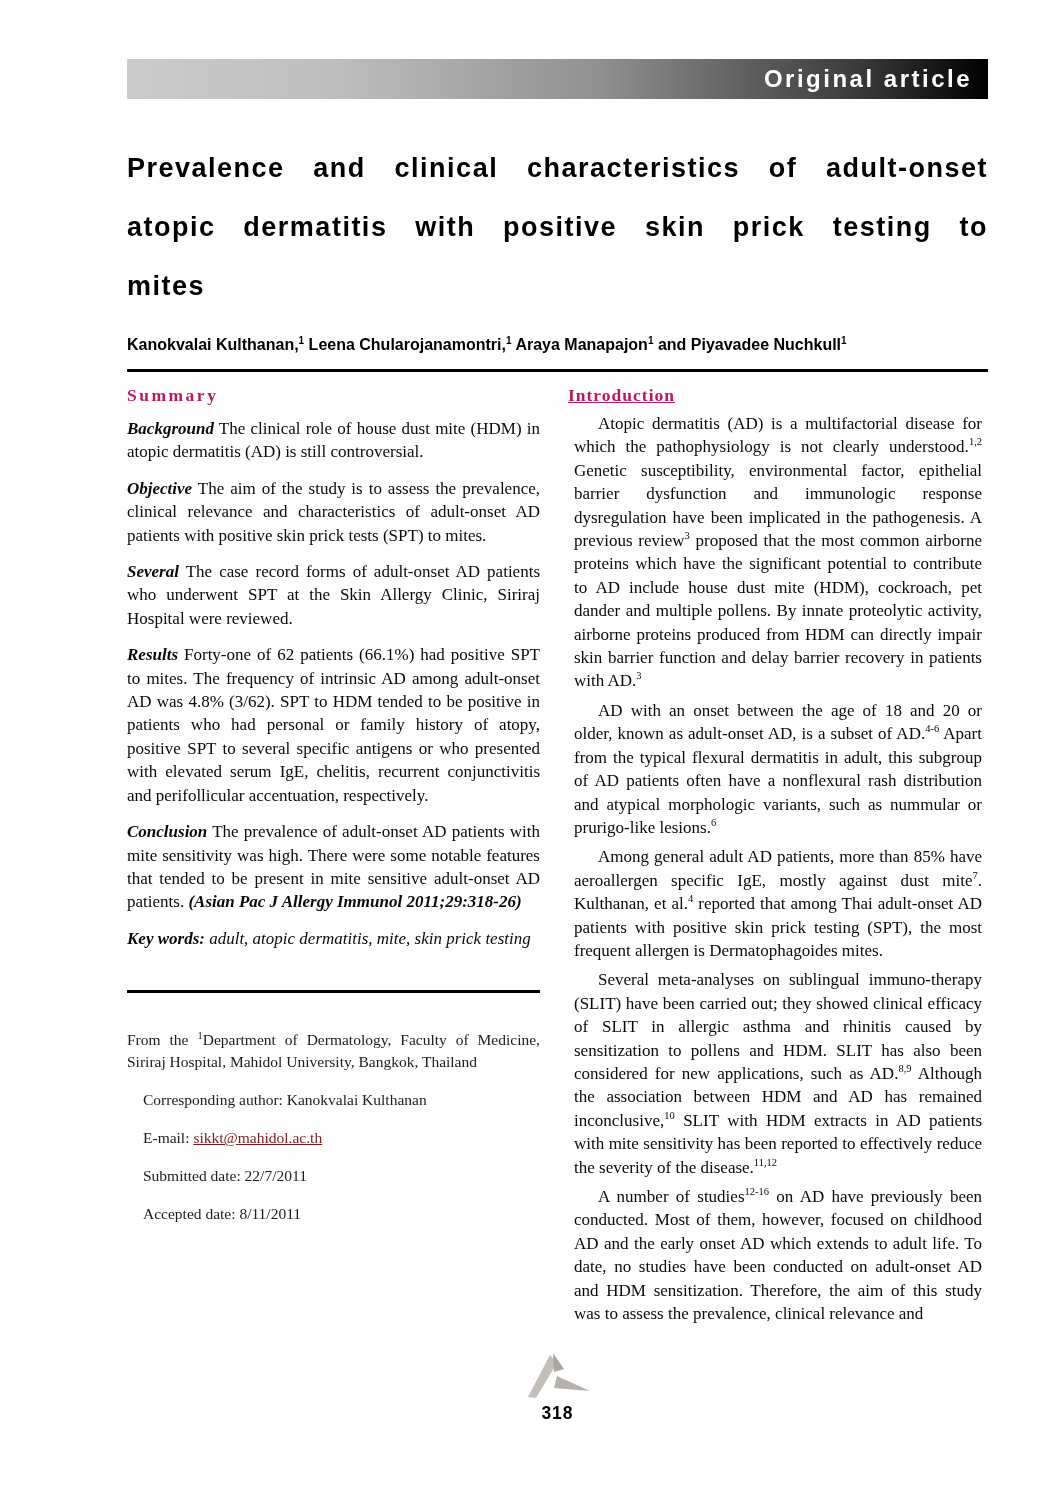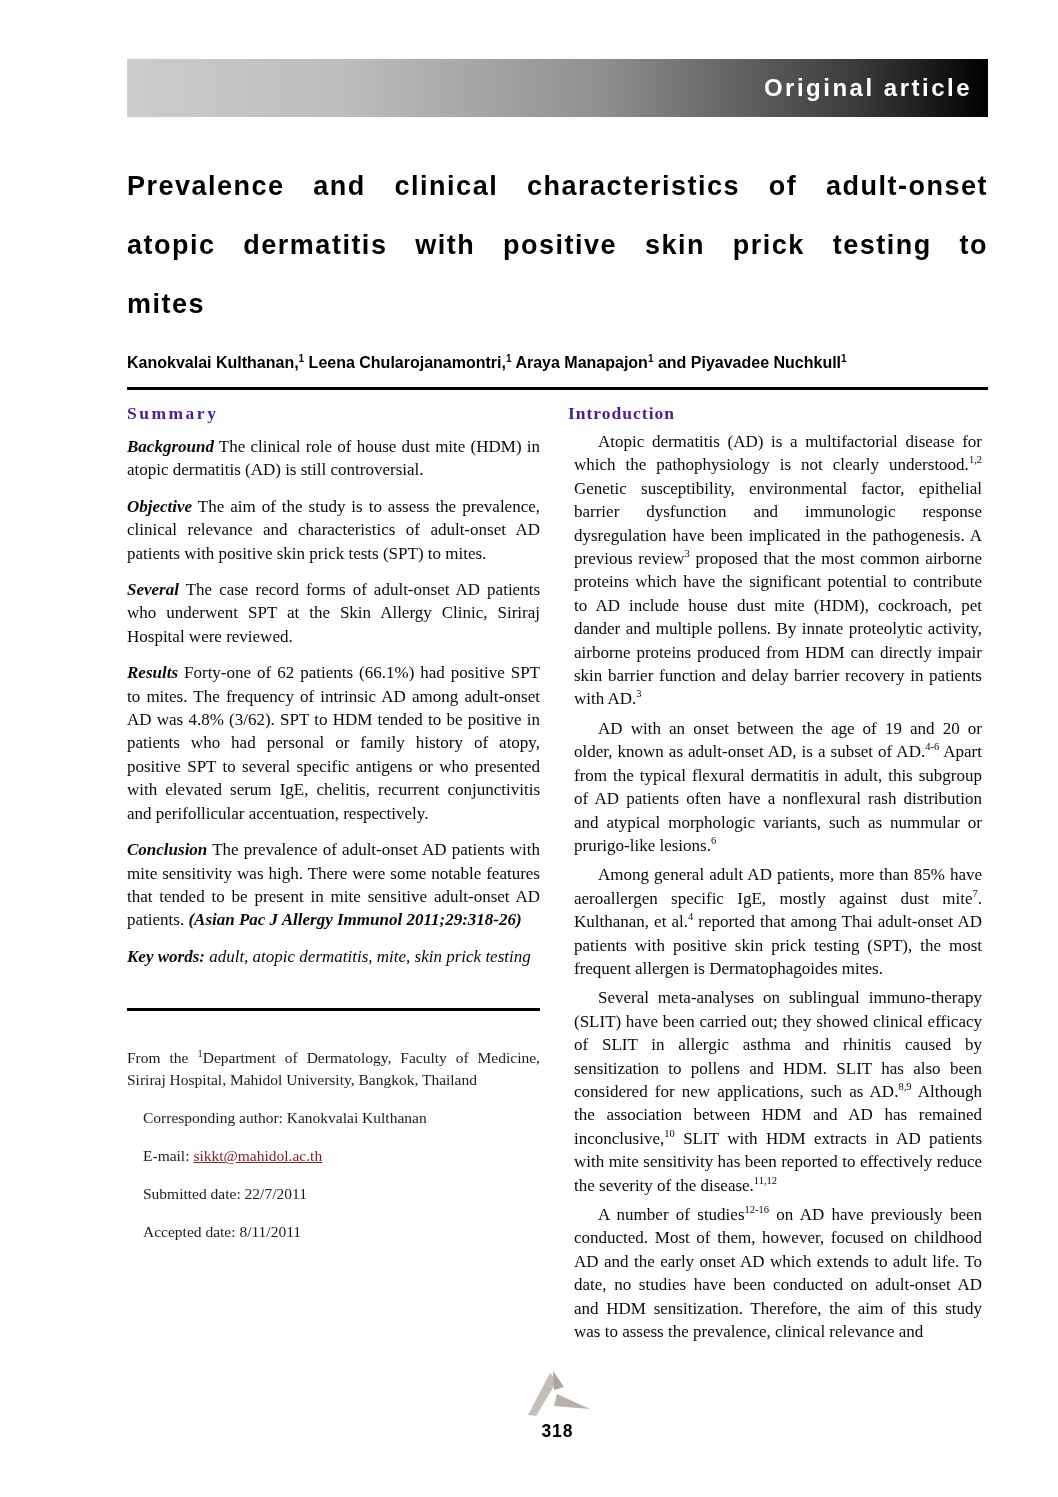--- a/index.html
+++ b/index.html
@@ -8,21 +8,21 @@
     width:1058px; height:1497px;
     box-sizing:border-box;
     background:#fefefe;
     padding:59px 70px 0 127px;
     font-family:"Liberation Serif", serif;
     color:#0d0d0d;
     overflow:hidden;
   }
   
   .banner {
-    height:58px;
+    height:40px;
     background:linear-gradient(90deg,#cccccc 0%,#bdbdbd 25%,#909090 55%,#3a3a3a 85%,#000000 100%);
     display:flex; align-items:center; justify-content:flex-end;
     padding-right:16px; box-sizing:border-box;
   }
   .banner-label {
     font-family:"Liberation Sans", sans-serif;
     font-weight:bold; font-size:24px; color:#ffffff;
     letter-spacing:2.5px;
   }
   
@@ -40,24 +40,24 @@
   }
   .authors sup { font-size:10px; vertical-align:super; line-height:0; }
   
   .top-rule { border:none; border-top:3px solid #000; margin:15px 0 0 0; }
   .footer-rule { border:none; border-top:3px solid #000; margin:40px 0 0 0; }
   
   .columns { display:flex; gap:28px; margin-top:13px; }
   .col-left  { flex:0 0 413px; width:413px; }
   .col-right { flex:1; min-width:0; }
   .section-heading {
-    font-size:17.5px; font-weight:bold; color:#4c1d95;
+    font-size:17.5px; font-weight:bold; color:#be185d;
     letter-spacing:2.5px; margin:0 0 11px 0;
   }
-  .col-right .section-heading { letter-spacing:1px; margin-bottom:2px; }
+  .col-right .section-heading { letter-spacing:1px; margin-bottom:2px;text-decoration:underline; }
   
   .sum-p {
     margin:0 0 13px 0; font-size:17px; line-height:23.4px;
     text-align:justify; color:#0a0a0a;
   }
   .lead { font-weight:bold; font-style:italic; }
   .citation { font-weight:bold; font-style:italic; }
   .keywords { font-style:italic; }
   .intro-p {
     margin:6px; font-size:17px; line-height:23.4px;
@@ -114,21 +114,21 @@
             <div class="affil-line"><span>Submitted date: 22/7/2011</span></div>
             <div class="affil-line"><span>Accepted date: 8/11/2011</span></div>
           </div>
       </div>
     </div>
 
     <div class="col-right">
       <h2 class="section-heading">Introduction</h2>
       <div id="intro-list">
           <p class="intro-p"><span>Atopic dermatitis (AD) is a multifactorial disease for which the pathophysiology is not clearly understood.</span><sup>1,2</sup><span> Genetic susceptibility, environmental factor, epithelial barrier dysfunction and immunologic response dysregulation have been implicated in the pathogenesis. A previous review</span><sup>3</sup><span> proposed that the most common airborne proteins which have the significant potential to contribute to AD include house dust mite (HDM), cockroach, pet dander and multiple pollens. By innate proteolytic activity, airborne proteins produced from HDM can directly impair skin barrier function and delay barrier recovery in patients with AD.</span><sup>3</sup></p>
-          <p class="intro-p"><span>AD with an onset between the age of 19 and 20 or older, known as adult-onset AD, is a subset of AD.</span><sup>4-6</sup><span> Apart from the typical flexural dermatitis in adult, this subgroup of AD patients often have a nonflexural rash distribution and atypical morphologic variants, such as nummular or prurigo-like lesions.</span><sup>6</sup></p>
+          <p class="intro-p"><span>AD with an onset between the age of 18 and 20 or older, known as adult-onset AD, is a subset of AD.</span><sup>4-6</sup><span> Apart from the typical flexural dermatitis in adult, this subgroup of AD patients often have a nonflexural rash distribution and atypical morphologic variants, such as nummular or prurigo-like lesions.</span><sup>6</sup></p>
           <p class="intro-p"><span>Among general adult AD patients, more than 85% have aeroallergen specific IgE, mostly against dust mite</span><sup>7</sup><span>. Kulthanan, et al.</span><sup>4</sup><span> reported that among Thai adult-onset AD patients with positive skin prick testing (SPT), the most frequent allergen is Dermatophagoides mites.</span></p>
           <p class="intro-p"><span>Several meta-analyses on sublingual immuno-therapy (SLIT) have been carried out; they showed clinical efficacy of SLIT in allergic asthma and rhinitis caused by sensitization to pollens and HDM. SLIT has also been considered for new applications, such as AD.</span><sup>8,9</sup><span> Although the association between HDM and AD has remained inconclusive,</span><sup>10</sup><span> SLIT with HDM extracts in AD patients with mite sensitivity has been reported to effectively reduce the severity of the disease.</span><sup>11,12</sup></p>
           <p class="intro-p"><span>A number of studies</span><sup>12-16</sup><span> on AD have previously been conducted. Most of them, however, focused on childhood AD and the early onset AD which extends to adult life. To date, no studies have been conducted on adult-onset AD and HDM sensitization. Therefore, the aim of this study was to assess the prevalence, clinical relevance and</span></p>
         </div>
     </div>
 
   </div>
 
   <div class="page-footer">
     <span class="logo">

